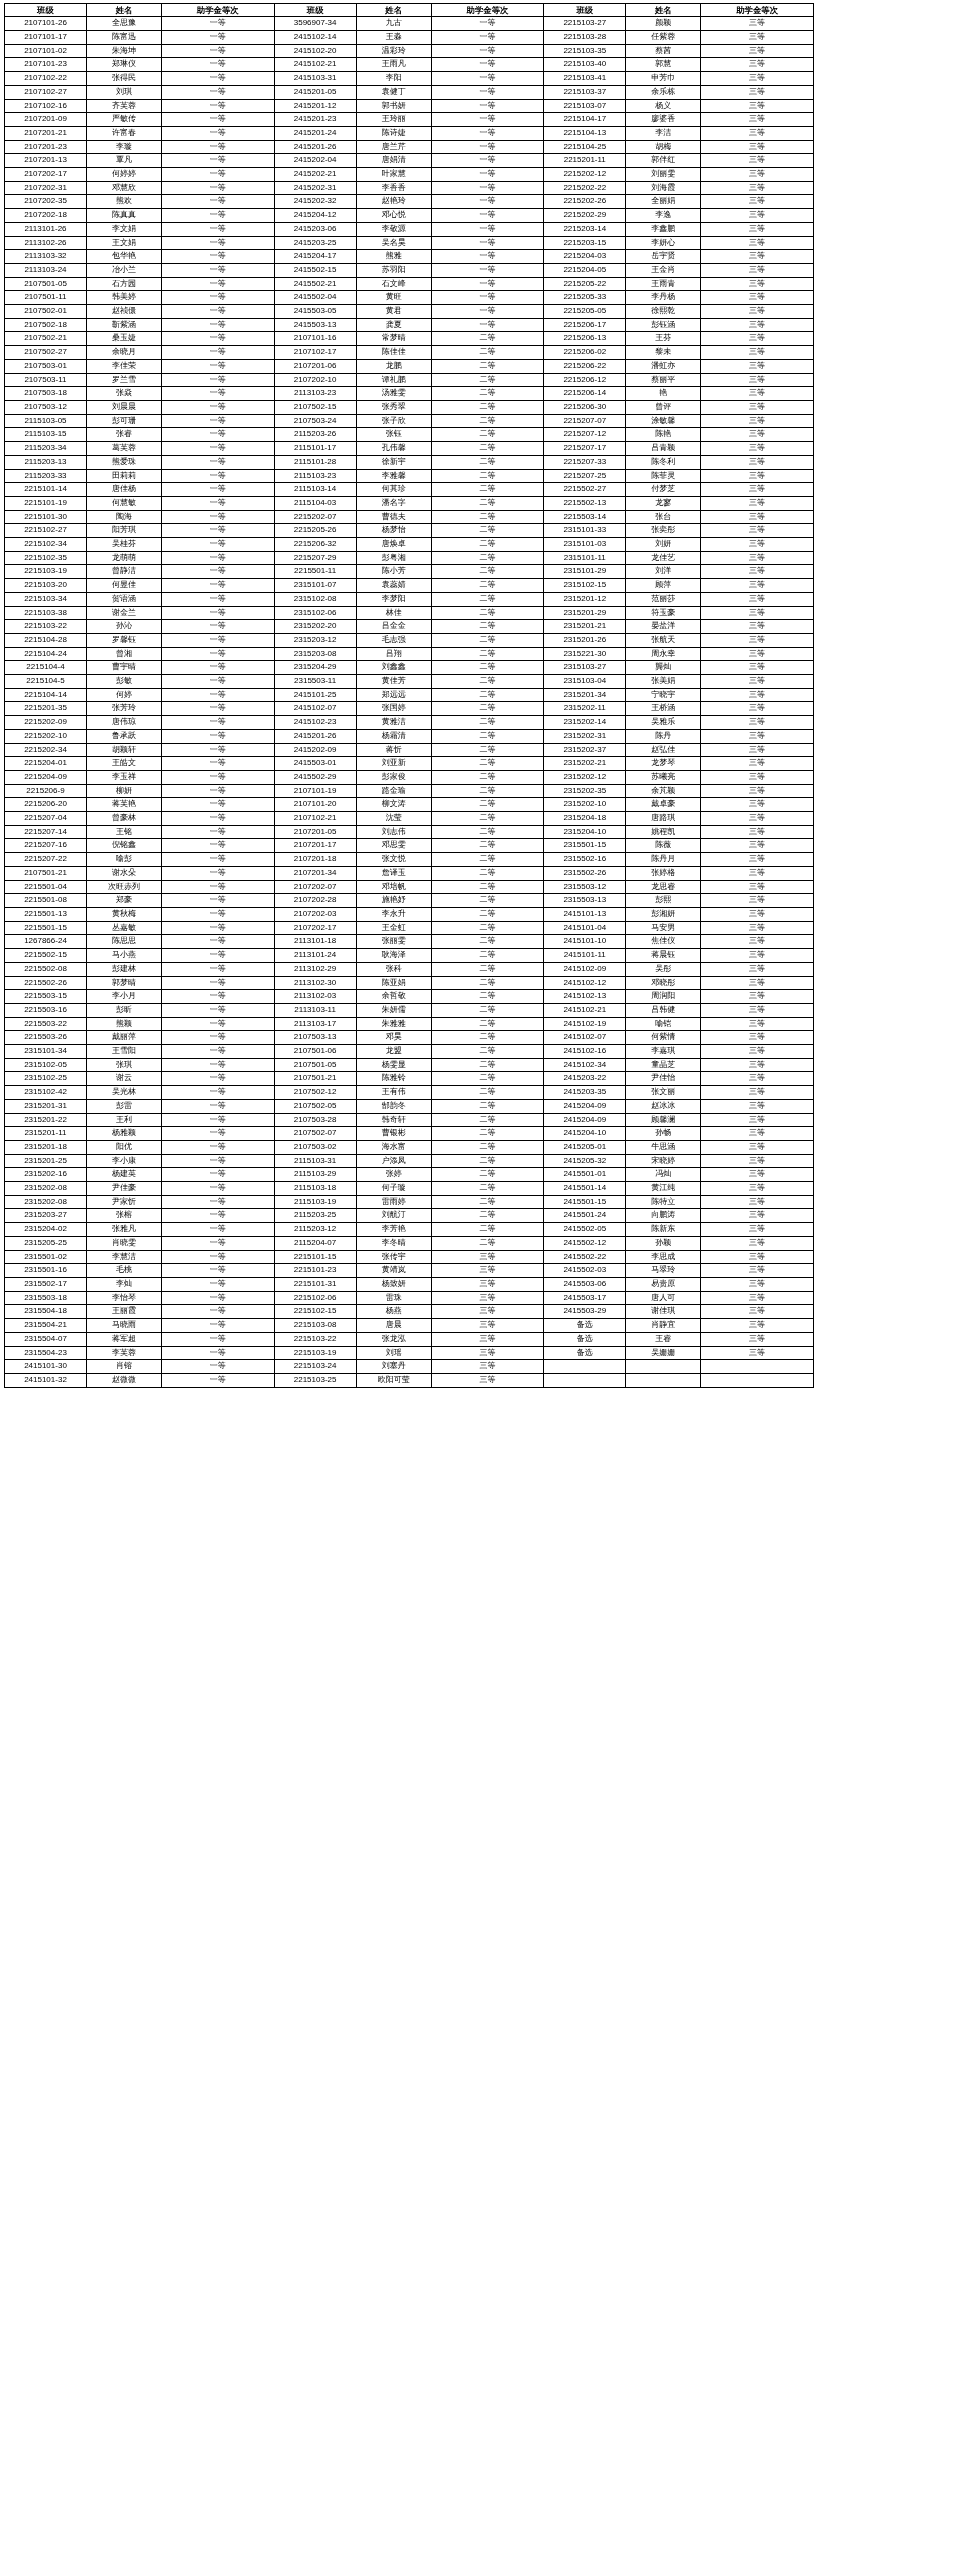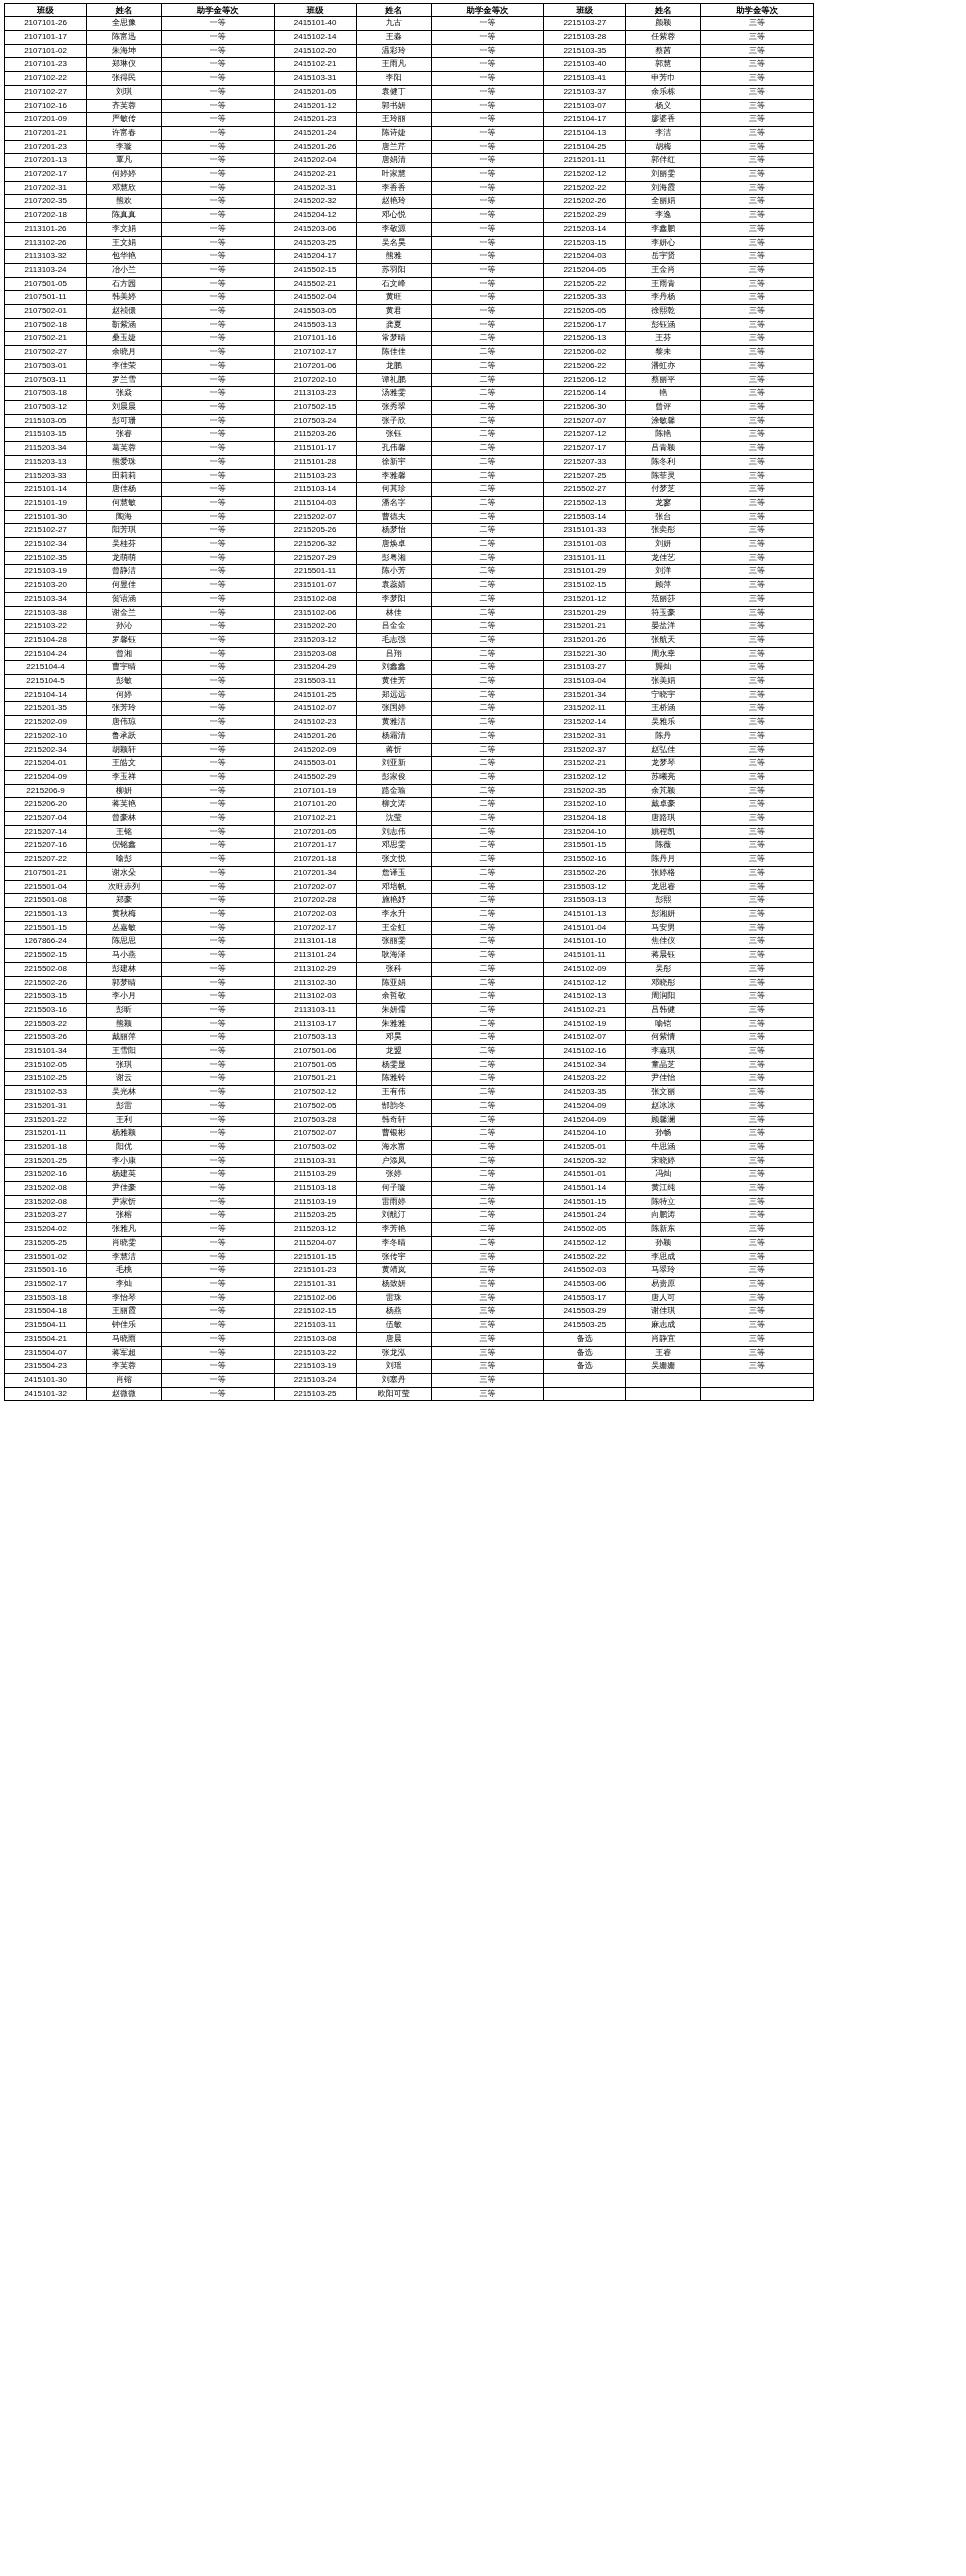--- a/index.html
+++ b/index.html
@@ -60,21 +60,21 @@
         <th>班级</th>
         <th>姓名</th>
         <th>助学金等次</th>
       </tr>
     </thead>
     <tbody id="tbody">
         <tr>
           <td class="cls">2107101-26</td>
           <td class="nm">全思豫</td>
           <td class="gr">一等</td>
-          <td class="cls">2415101-40</td>
+          <td class="cls">3596907-34</td>
           <td class="nm">九古</td>
           <td class="gr">一等</td>
           <td class="cls">2215103-27</td>
           <td class="nm">颜颖</td>
           <td class="gr">三等</td>
         </tr>
         <tr>
           <td class="cls">2107101-17</td>
           <td class="nm">陈富迅</td>
           <td class="gr">一等</td>
@@ -915,21 +915,21 @@
           <td class="nm">谢云</td>
           <td class="gr">一等</td>
           <td class="cls">2107501-21</td>
           <td class="nm">陈雅铃</td>
           <td class="gr">二等</td>
           <td class="cls">2415203-22</td>
           <td class="nm">尹佳怡</td>
           <td class="gr">三等</td>
         </tr>
         <tr>
-          <td class="cls">2315102-53</td>
+          <td class="cls">2315102-42</td>
           <td class="nm">吴光林</td>
           <td class="gr">一等</td>
           <td class="cls">2107502-12</td>
           <td class="nm">王有伟</td>
           <td class="gr">二等</td>
           <td class="cls">2415203-35</td>
           <td class="nm">张文丽</td>
           <td class="gr">三等</td>
         </tr>
         <tr>
@@ -1099,31 +1099,20 @@
         </tr>
         <tr>
           <td class="cls">2315504-18</td>
           <td class="nm">王丽霞</td>
           <td class="gr">一等</td>
           <td class="cls">2215102-15</td>
           <td class="nm">杨燕</td>
           <td class="gr">三等</td>
           <td class="cls">2415503-29</td>
           <td class="nm">谢佳琪</td>
-          <td class="gr">三等</td>
-        </tr>
-        <tr>
-          <td class="cls">2315504-11</td>
-          <td class="nm">钟佳乐</td>
-          <td class="gr">一等</td>
-          <td class="cls">2215103-11</td>
-          <td class="nm">伍敏</td>
-          <td class="gr">三等</td>
-          <td class="cls">2415503-25</td>
-          <td class="nm">麻志成</td>
           <td class="gr">三等</td>
         </tr>
         <tr>
           <td class="cls">2315504-21</td>
           <td class="nm">马晓雨</td>
           <td class="gr">一等</td>
           <td class="cls">2215103-08</td>
           <td class="nm">唐晨</td>
           <td class="gr">三等</td>
           <td class="cls">备选</td>

